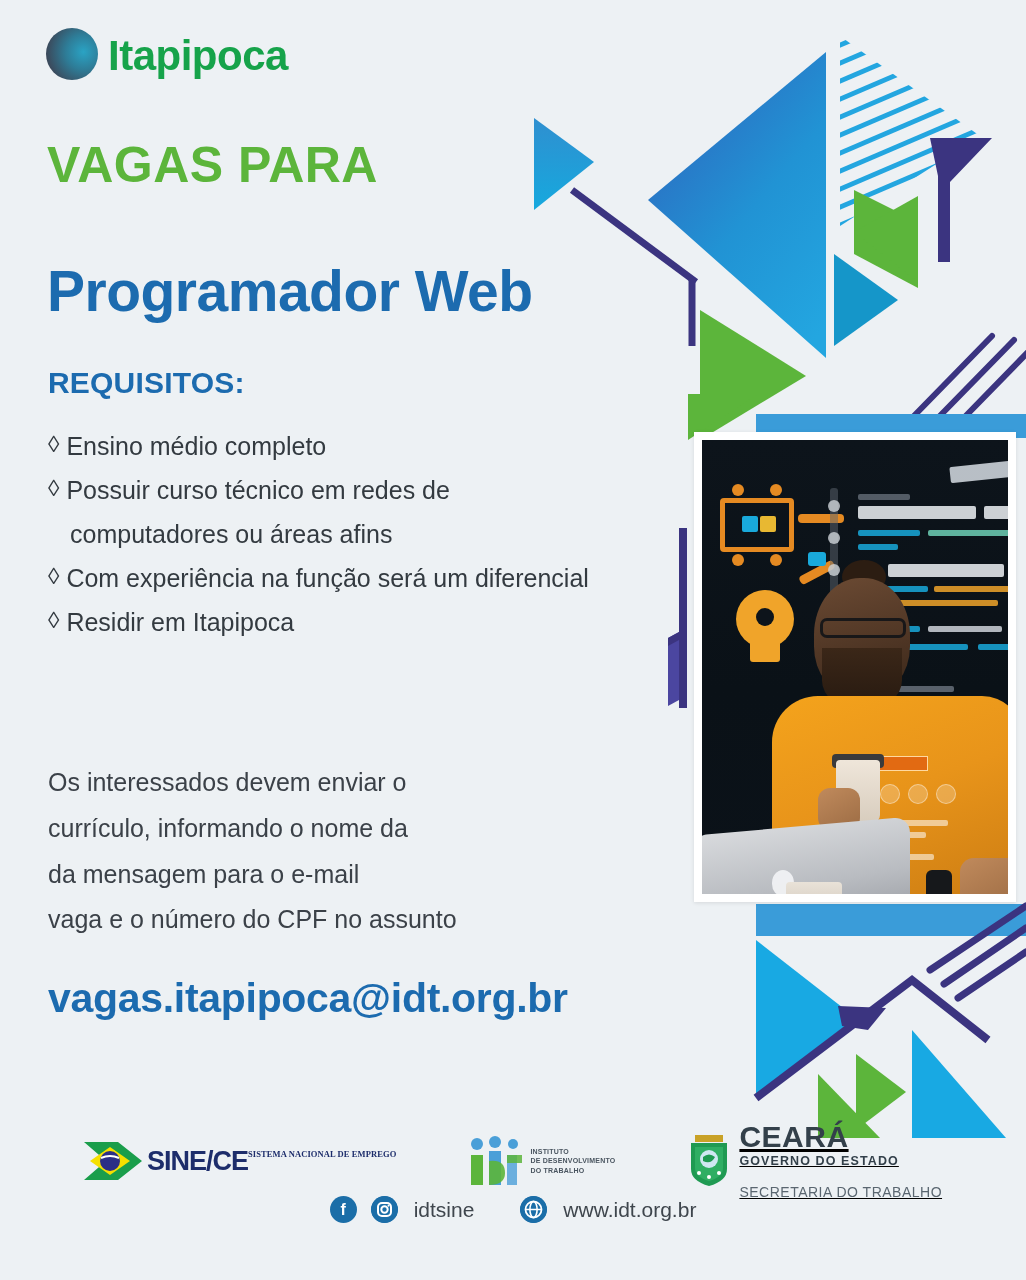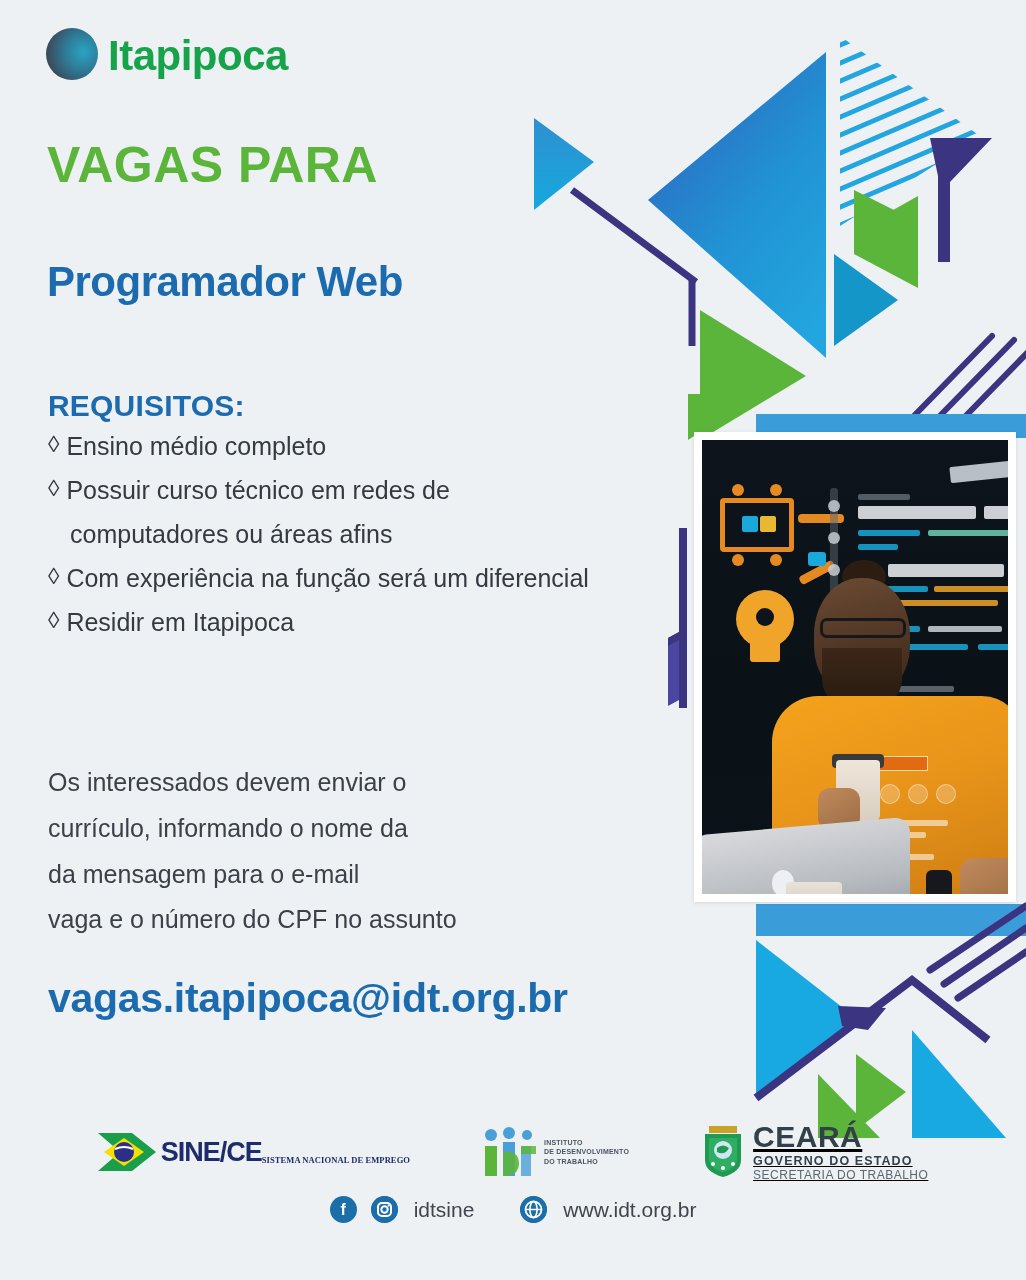--- a/index.html
+++ b/index.html
@@ -22,26 +22,26 @@
   }
   #logo-text { font-size:42px; font-weight:bold; color:#16a34a; letter-spacing:-0.5px; }
 
   
   #vagas-para {
     position:absolute; left:47px; top:136px;
     font-size:50px; font-weight:bold; color:#5cb53b; letter-spacing:0.5px;
   }
   #job-title {
     position:absolute; left:47px; top:258px;
-    font-size:42px; font-weight:bold; color:#1c6baf; letter-spacing:-0.5px;
+    font-size:57px; font-weight:bold; color:#1c6baf; letter-spacing:-0.5px;
   }
 
   
   #req-heading {
-    position:absolute; left:48px; top:389px;
+    position:absolute; left:48px; top:366px;
     font-size:30px; font-weight:bold; color:#1c6baf; letter-spacing:0.2px;
   }
   #req-list { position:absolute; left:48px; top:424px; width:640px; }
   .req-item {
     font-size:25px; color:#333a40; line-height:1.76;
     display:flex; align-items:flex-start; gap:7px;
   }
   .req-bullet { color:#333a40; font-size:23px; line-height:1.76; }
   .req-cont { font-size:25px; color:#333a40; line-height:1.76; padding-left:22px; }
 
@@ -137,35 +137,35 @@
     position:absolute; left:0; top:1122px; width:1026px;
     display:flex; justify-content:center; align-items:center; gap:72px;
   }
   .logo-block { display:flex; align-items:center; }
 
   
   #sine-logo { display:flex; align-items:center; gap:5px; }
   #sine-flag { position:relative; width:58px; height:46px; }
   #sine-text-wrap { display:flex; }
   #sine-title { font-size:27px; font-weight:bold; color:#1d2d6b; letter-spacing:-1px; line-height:1; }
-  #sine-sub { font-size:8.5px; font-weight:bold; color:#1d2d6b; letter-spacing:.1px; margin-top:16px;
+  #sine-sub { font-size:8.5px; font-weight:bold; color:#1d2d6b; letter-spacing:.1px; margin-top:1px;
               font-family:"Liberation Serif", serif; }
 
   
   #idt-logo { display:flex; align-items:center; gap:6px; }
   #idt-mark { position:relative; width:56px; height:52px; }
   #idt-sub { font-size:7px; font-weight:bold; color:#4a5560; line-height:1.32; letter-spacing:.2px; }
 
   
   #ceara-logo { display:flex; align-items:center; gap:8px; }
   #ceara-shield { position:relative; width:44px; height:52px; }
   #ceara-text { display:flex; flex-direction:column;text-decoration:underline; }
   #ceara-title { font-size:30px; font-weight:bold; color:#33404a; letter-spacing:.5px; line-height:1; }
   #ceara-gov { font-size:12.5px; font-weight:bold; color:#33404a; letter-spacing:1.1px; margin-top:2px; }
-  #ceara-sec { font-size:12px; color:#5a6670; letter-spacing:.5px; margin-top:0; }
+  #ceara-sec { font-size:14px; color:#5a6670; letter-spacing:.5px; margin-top:16px; }
 
   
   #social-bar {
     position:absolute; left:0; top:1196px; width:1026px;
     display:flex; justify-content:center; align-items:center; gap:14px;
   }
   .soc-icon {
     width:27px; height:27px; border-radius:50%;
     background:#1b6ea8; display:flex; align-items:center; justify-content:center;
     color:#fff; font-size:16px; font-weight:bold;

